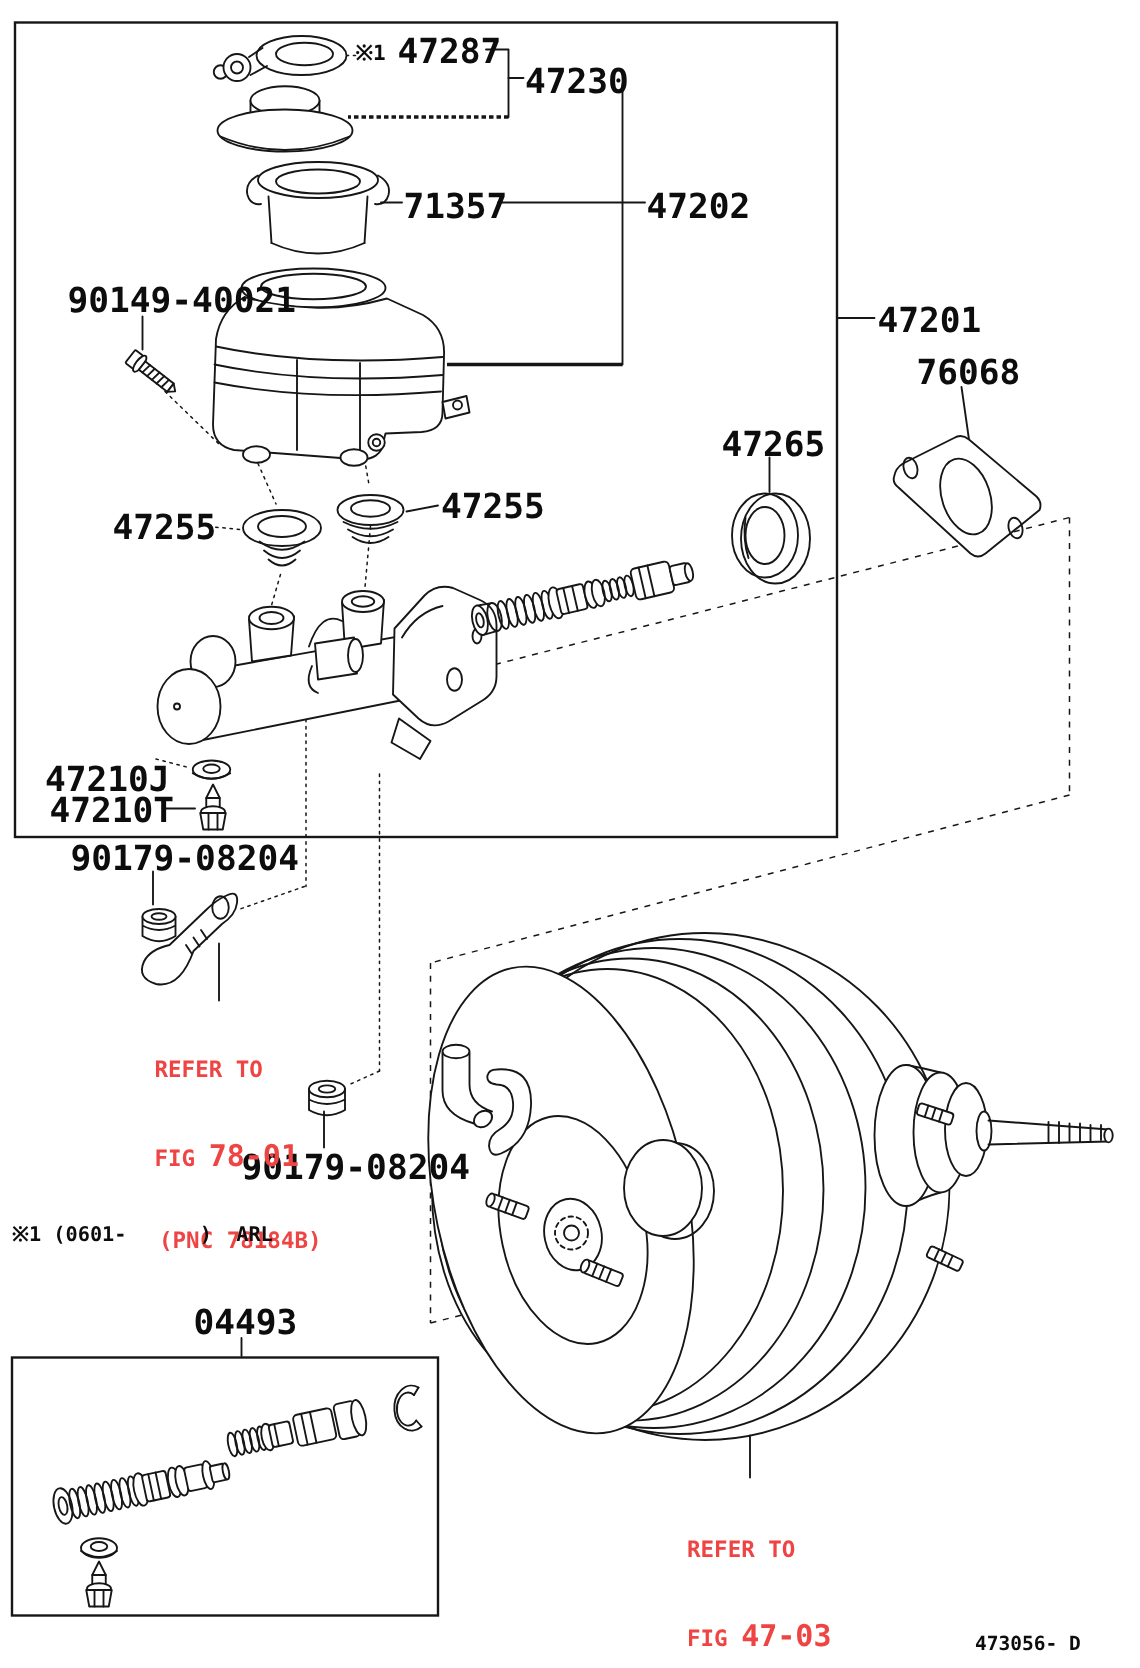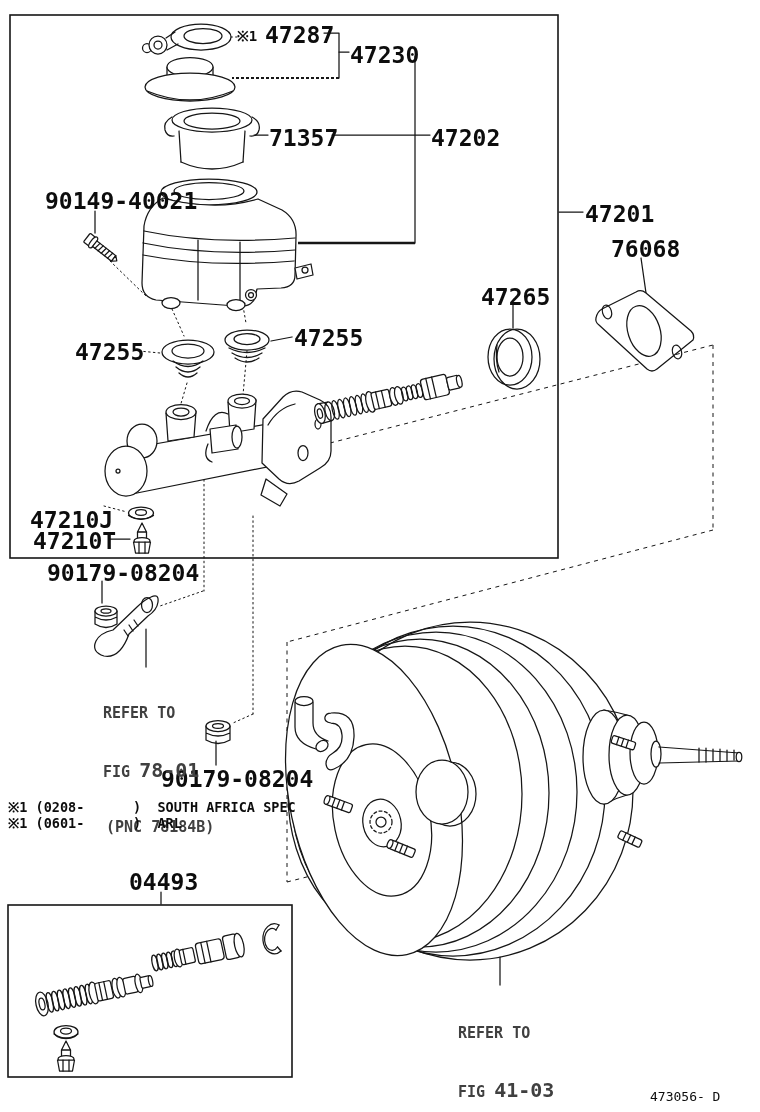--- a/index.html
+++ b/index.html
@@ -9,26 +9,26 @@
   .s{fill:none;stroke:#161616;stroke-width:1.25;stroke-linecap:round;stroke-linejoin:round}
   .w{fill:#fff;stroke:#161616;stroke-width:1.25;stroke-linejoin:round}
   .d{fill:none;stroke:#161616;stroke-width:1;stroke-dasharray:1.6 3.2;stroke-linecap:round}
   .h{fill:none;stroke:#161616;stroke-width:1;stroke-dasharray:4 4.5}
   .b{fill:none;stroke:#161616;stroke-width:2.4}
   .bdot{fill:none;stroke:#161616;stroke-width:2.2;stroke-dasharray:3 2}
   .box{fill:none;stroke:#161616;stroke-width:1.6}
   .co{position:absolute;font-weight:700;font-size:23px;color:#0d0d0d;white-space:pre;line-height:1;
       font-family:"DejaVu Sans Mono",monospace}
   .sm{font-size:14px}
-  .ref{position:absolute;font-weight:700;font-size:15px;color:#404040;line-height:1.2;
+  .ref{position:absolute;font-weight:700;font-size:15px;color:#ef4444;line-height:1.2;
        white-space:pre;font-family:"DejaVu Sans Mono",monospace}
   .ref .fig-num{font-size:20px}
   .note{position:absolute;font-weight:700;font-size:13.5px;color:#0d0d0d;white-space:pre;
         line-height:1;font-family:"DejaVu Sans Mono",monospace}
-  .code{position:absolute;font-weight:400;font-size:13px;color:#0d0d0d;white-space:pre;
+  .code{position:absolute;font-weight:700;font-size:13px;color:#0d0d0d;white-space:pre;
         font-family:"DejaVu Sans Mono",monospace}
 </style>
 </head>
 <body>
 
 <div id="stage">
 
 <svg width="760" height="1112" viewBox="0 0 760 1112">
 
   <g>
@@ -357,22 +357,21 @@
 <div class="co" style="left:129px;top:871px">04493</div>
 
 <div class="ref" style="left:103px;top:668px">
   <div>REFER TO</div>
   <div><span>FIG</span> <span class="fig-num">78-01</span></div>
   <div style="padding-left:3px">(PNC 78184B)</div>
 </div>
 
 <div class="ref" style="left:458px;top:988px">
   <div>REFER TO</div>
-  <div><span>FIG</span> <span class="fig-num">41-03</span></div>
+  <div><span>FIG</span> <span class="fig-num">47-03</span></div>
   
 </div>
 
-<div class="note" style="left:8px;top:801px">※1 (0208-      )  SOUTH AFRICA SPEC</div>
 <div class="note" style="left:8px;top:817px">※1 (0601-      )  ARL</div>
 
 <div class="code" style="left:650px;top:1089px">473056- D</div>
 
 </div>
 
 </body></html>

